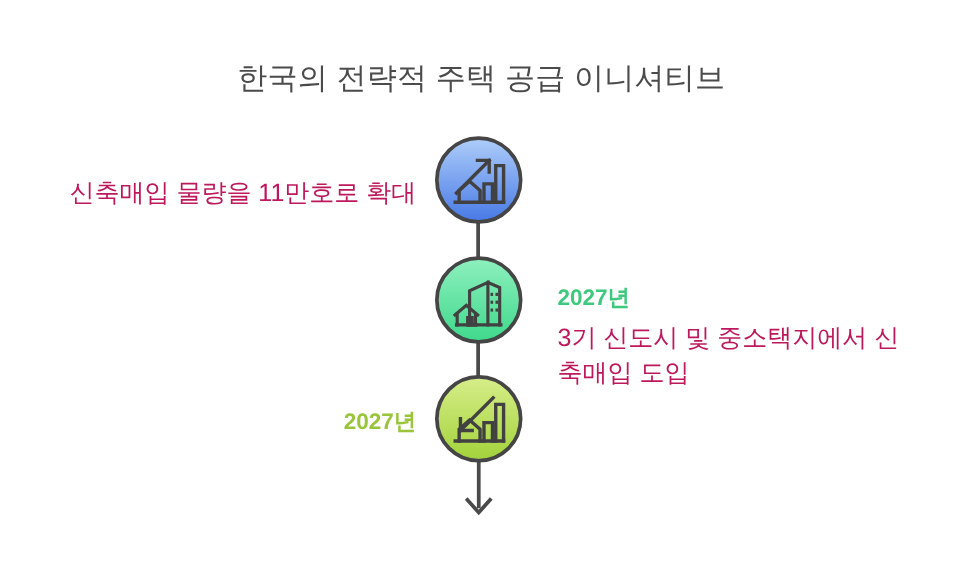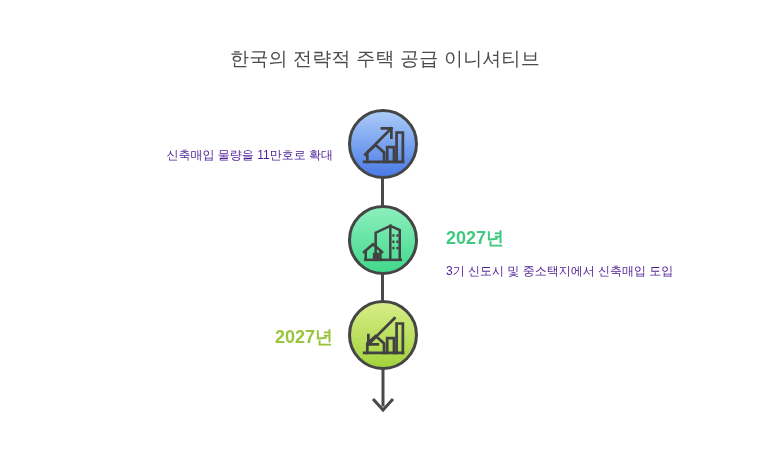--- a/index.html
+++ b/index.html
@@ -13,21 +13,21 @@
   .canvas {
     position: absolute; left: 0; top: 0;
     width: 770px; height: 458px;
     background: #ffffff;
   }
   .title {
     position: absolute;
     left: 0; top: 46px;
     width: 770px;
     text-align: center;
-    font-size: 19px;
+    font-size: 24px;
     font-weight: 400;
     color: #4b4b4b;
     letter-spacing: 0.2px;
   }
   
   .connector {
     position: absolute;
     left: 381px;
     width: 3px;
     background: #4a4a4a;
@@ -67,23 +67,23 @@
   .textblock.t1 { top: 226px; width: 292px; }
   .textblock.t2 { top: 325px; width: 288px; }
   .node-date {
     font-size: 18px;
     line-height: 25px;
     font-weight: 700;
     color: var(--date-color);
   }
   .node-desc {
     margin-top: 6px;
-    font-size: 12px;
+    font-size: 20px;
     line-height: 28px;
-    color: #4c1d95;
+    color: #be185d;
   }
 </style>
 </head>
 <body>
 
 <div class="canvas">
 
   <div class="title">한국의 전략적 주택 공급 이니셔티브</div>
 
   <div class="connector c1"></div>

